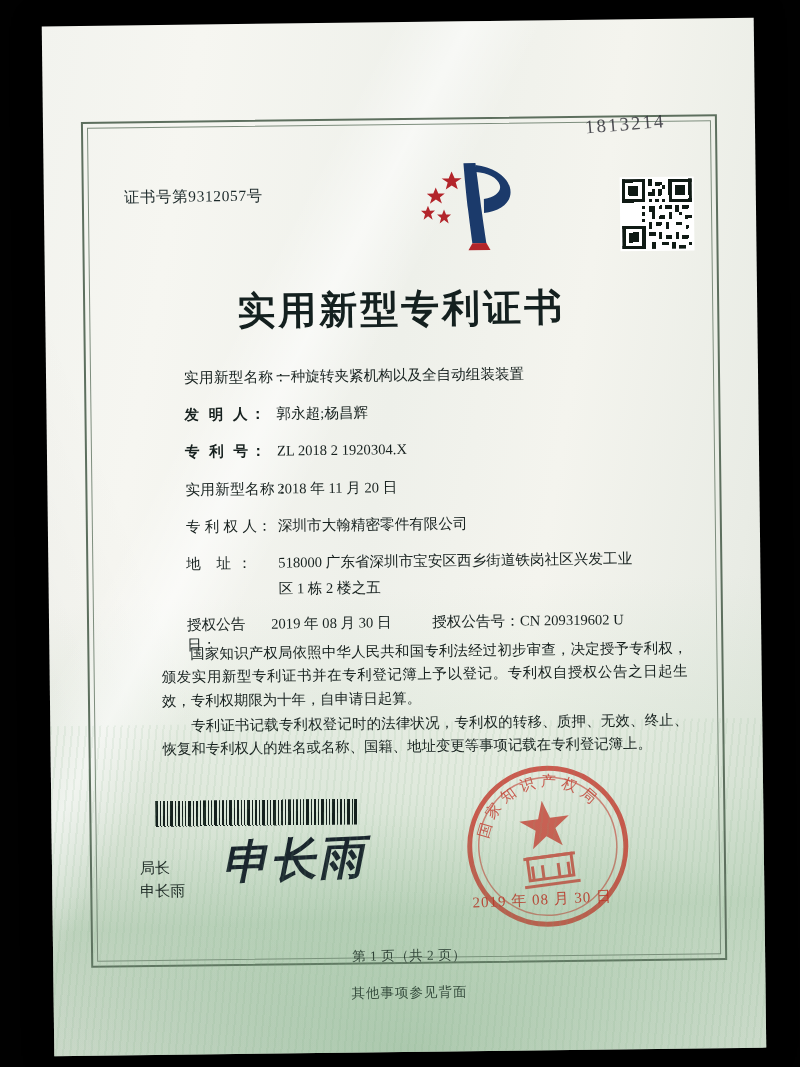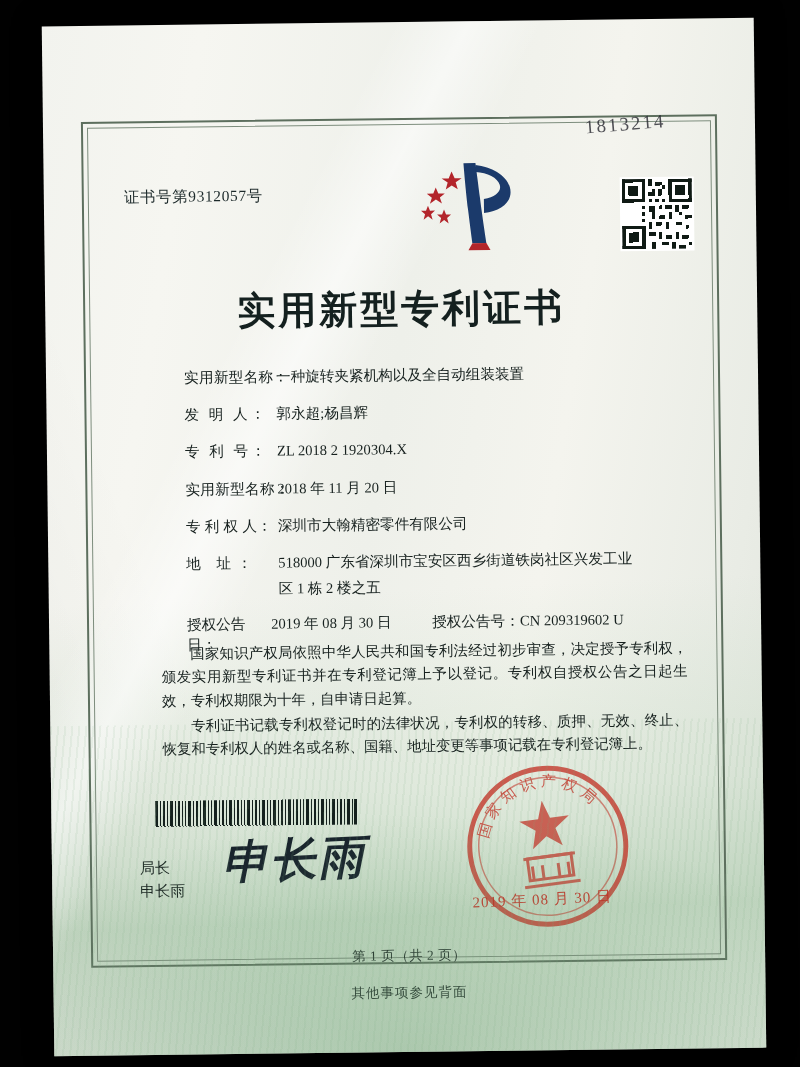--- a/index.html
+++ b/index.html
@@ -116,21 +116,21 @@
     align-items: flex-start;
     margin-bottom: 17.5px;
   }
   .field-label {
     flex: 0 0 auto;
     width: 92px;
     white-space: nowrap;
     letter-spacing: 0.3px;
   }
   .field-label.sp6 { letter-spacing: 6px; }
-  .field-label.sp3 { letter-spacing: 3px; }
+  .field-label.sp3 { letter-spacing: 3px; font-weight: bold; }
   .field-value { flex: 1 1 auto; }
   .addr-second { margin-left: 92px; margin-top: 3px; }
   .grant-row { display: flex; margin-bottom: 4px; }
   .grant-row .gl { width: 92px; }
   .grant-row .gv { width: 176px; }
   .grant-row .gl2 { width: 96px; }
 
   
   #paragraphs {
     position: absolute;

